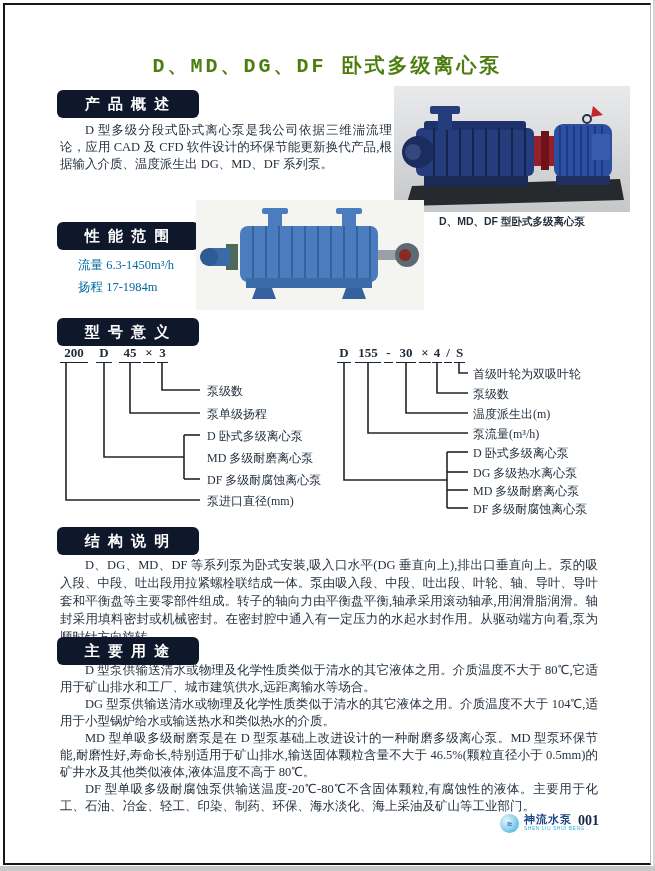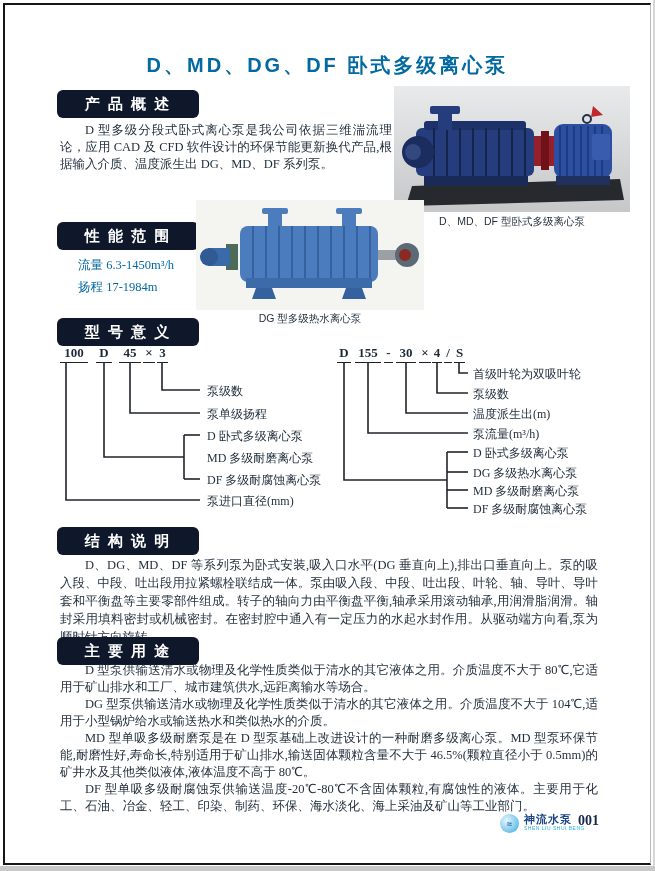--- a/index.html
+++ b/index.html
@@ -4,31 +4,31 @@
 <style>
   html,body{margin:0;padding:0;background:#ffffff;}
   .page{position:relative;width:655px;height:871px;background:#fff;overflow:hidden;
         font-family:"Liberation Sans",sans-serif;color:#1f2c3a;}
   .frame{position:absolute;left:3px;top:3px;right:4px;bottom:6px;
          border:2px solid #161616;border-right:1px solid #b9b9b9;pointer-events:none;}
   .bottom-shadow{position:absolute;left:0;right:0;bottom:0;height:5px;background:#c8c8c8;}
   .right-shadow{position:absolute;top:0;right:0;width:2px;height:100%;background:#d6d6d6;}
 
   .page-title{position:absolute;top:52px;left:0;width:100%;text-align:center;
-              font-size:20px;font-weight:bold;letter-spacing:3px;color:#0369a1;}
+              font-size:20px;font-weight:bold;letter-spacing:3px;color:#4d7c0f;font-family:Liberation Mono, monospace;}
 
   .sec-h{position:absolute;left:57px;width:142px;height:28px;background:#0f172a;
          color:#fff;font-weight:bold;font-size:15px;letter-spacing:2px;
          display:flex;align-items:center;justify-content:center;border-radius:6px;}
 
   .body-text{position:absolute;text-align:justify;color:#1f2c3a;
              font-family:"Liberation Serif",serif;}
   .indent{text-indent:2em;}
 
-  .caption{position:absolute;text-align:center;font-size:10.5px;font-weight:normal;color:#1f2c3a;}
+  .caption{position:absolute;text-align:center;font-size:10.5px;font-weight:bold;color:#1f2c3a;}
 
   .photo{position:absolute;}
   .photo svg{display:block;}
 
   .diagram{position:absolute;left:0;top:345px;width:655px;height:178px;}
   .diagram svg.lines{position:absolute;left:0;top:0;}
   .tok{position:absolute;top:0;height:17px;text-align:center;
        font-family:"Liberation Serif",serif;font-weight:bold;font-size:13px;color:#1c2a3a;
        border-bottom:1.6px solid #20242a;}
   .dlabel{position:absolute;font-size:12px;color:#1f2c3a;white-space:nowrap;
@@ -109,21 +109,20 @@
       <rect x="30" y="44" width="12" height="26" fill="#4e6b57"></rect>
       <rect x="12" y="48" width="22" height="18" fill="#3b6aa8"></rect>
       <circle cx="13" cy="57" r="9" fill="#2f5a94"></circle>
       <rect x="182" y="50" width="24" height="10" fill="#9aa0a6"></rect>
       <circle cx="211" cy="55" r="12" fill="#5b6a74"></circle>
       <circle cx="209" cy="55" r="6" fill="#8a2a20"></circle>
       <polygon points="60,88 76,88 80,99 56,99" fill="#35619f"></polygon>
       <polygon points="150,88 166,88 170,99 146,99" fill="#35619f"></polygon>
     </svg>
   </div>
-  <div class="caption" style="left:196px;top:312px;width:228px;">DG 型多级热水离心泵</div>
 
   <div class="sec-h" style="top:318px">型 号 意 义</div>
 
   <div class="diagram">
     <svg class="lines" width="655" height="178" viewBox="0 0 655 178">
       <g fill="none" stroke="#20242a" stroke-width="1.6">
         <polyline points="162,18 162,45 200,45"></polyline>
         <polyline points="130,18 130,68 200,68"></polyline>
         <polyline points="104,18 104,112 184,112"></polyline>
         <polyline points="184,90 184,134"></polyline>
@@ -136,21 +135,21 @@
         <polyline points="368,18 368,88 468,88"></polyline>
         <polyline points="344,18 344,135 447,135"></polyline>
         <polyline points="447,107 447,163"></polyline>
         <polyline points="447,107 468,107"></polyline>
         <polyline points="447,127 468,127"></polyline>
         <polyline points="447,145 468,145"></polyline>
         <polyline points="447,163 468,163"></polyline>
       </g>
     </svg>
 
-    <span class="tok" style="left:60px;width:28px">100</span>
+    <span class="tok" style="left:60px;width:28px">200</span>
     <span class="tok" style="left:96px;width:16px">D</span>
     <span class="tok" style="left:119px;width:22px">45</span>
     <span class="tok" style="left:143px;width:12px">×</span>
     <span class="tok" style="left:157px;width:11px">3</span>
 
     <div class="dlabel" style="left:207px;top:38px">泵级数</div>
     <div class="dlabel" style="left:207px;top:61px">泵单级扬程</div>
     <div class="dlabel" style="left:207px;top:83px">D 卧式多级离心泵</div>
     <div class="dlabel" style="left:207px;top:105px">MD 多级耐磨离心泵</div>
     <div class="dlabel" style="left:207px;top:127px">DF 多级耐腐蚀离心泵</div>

